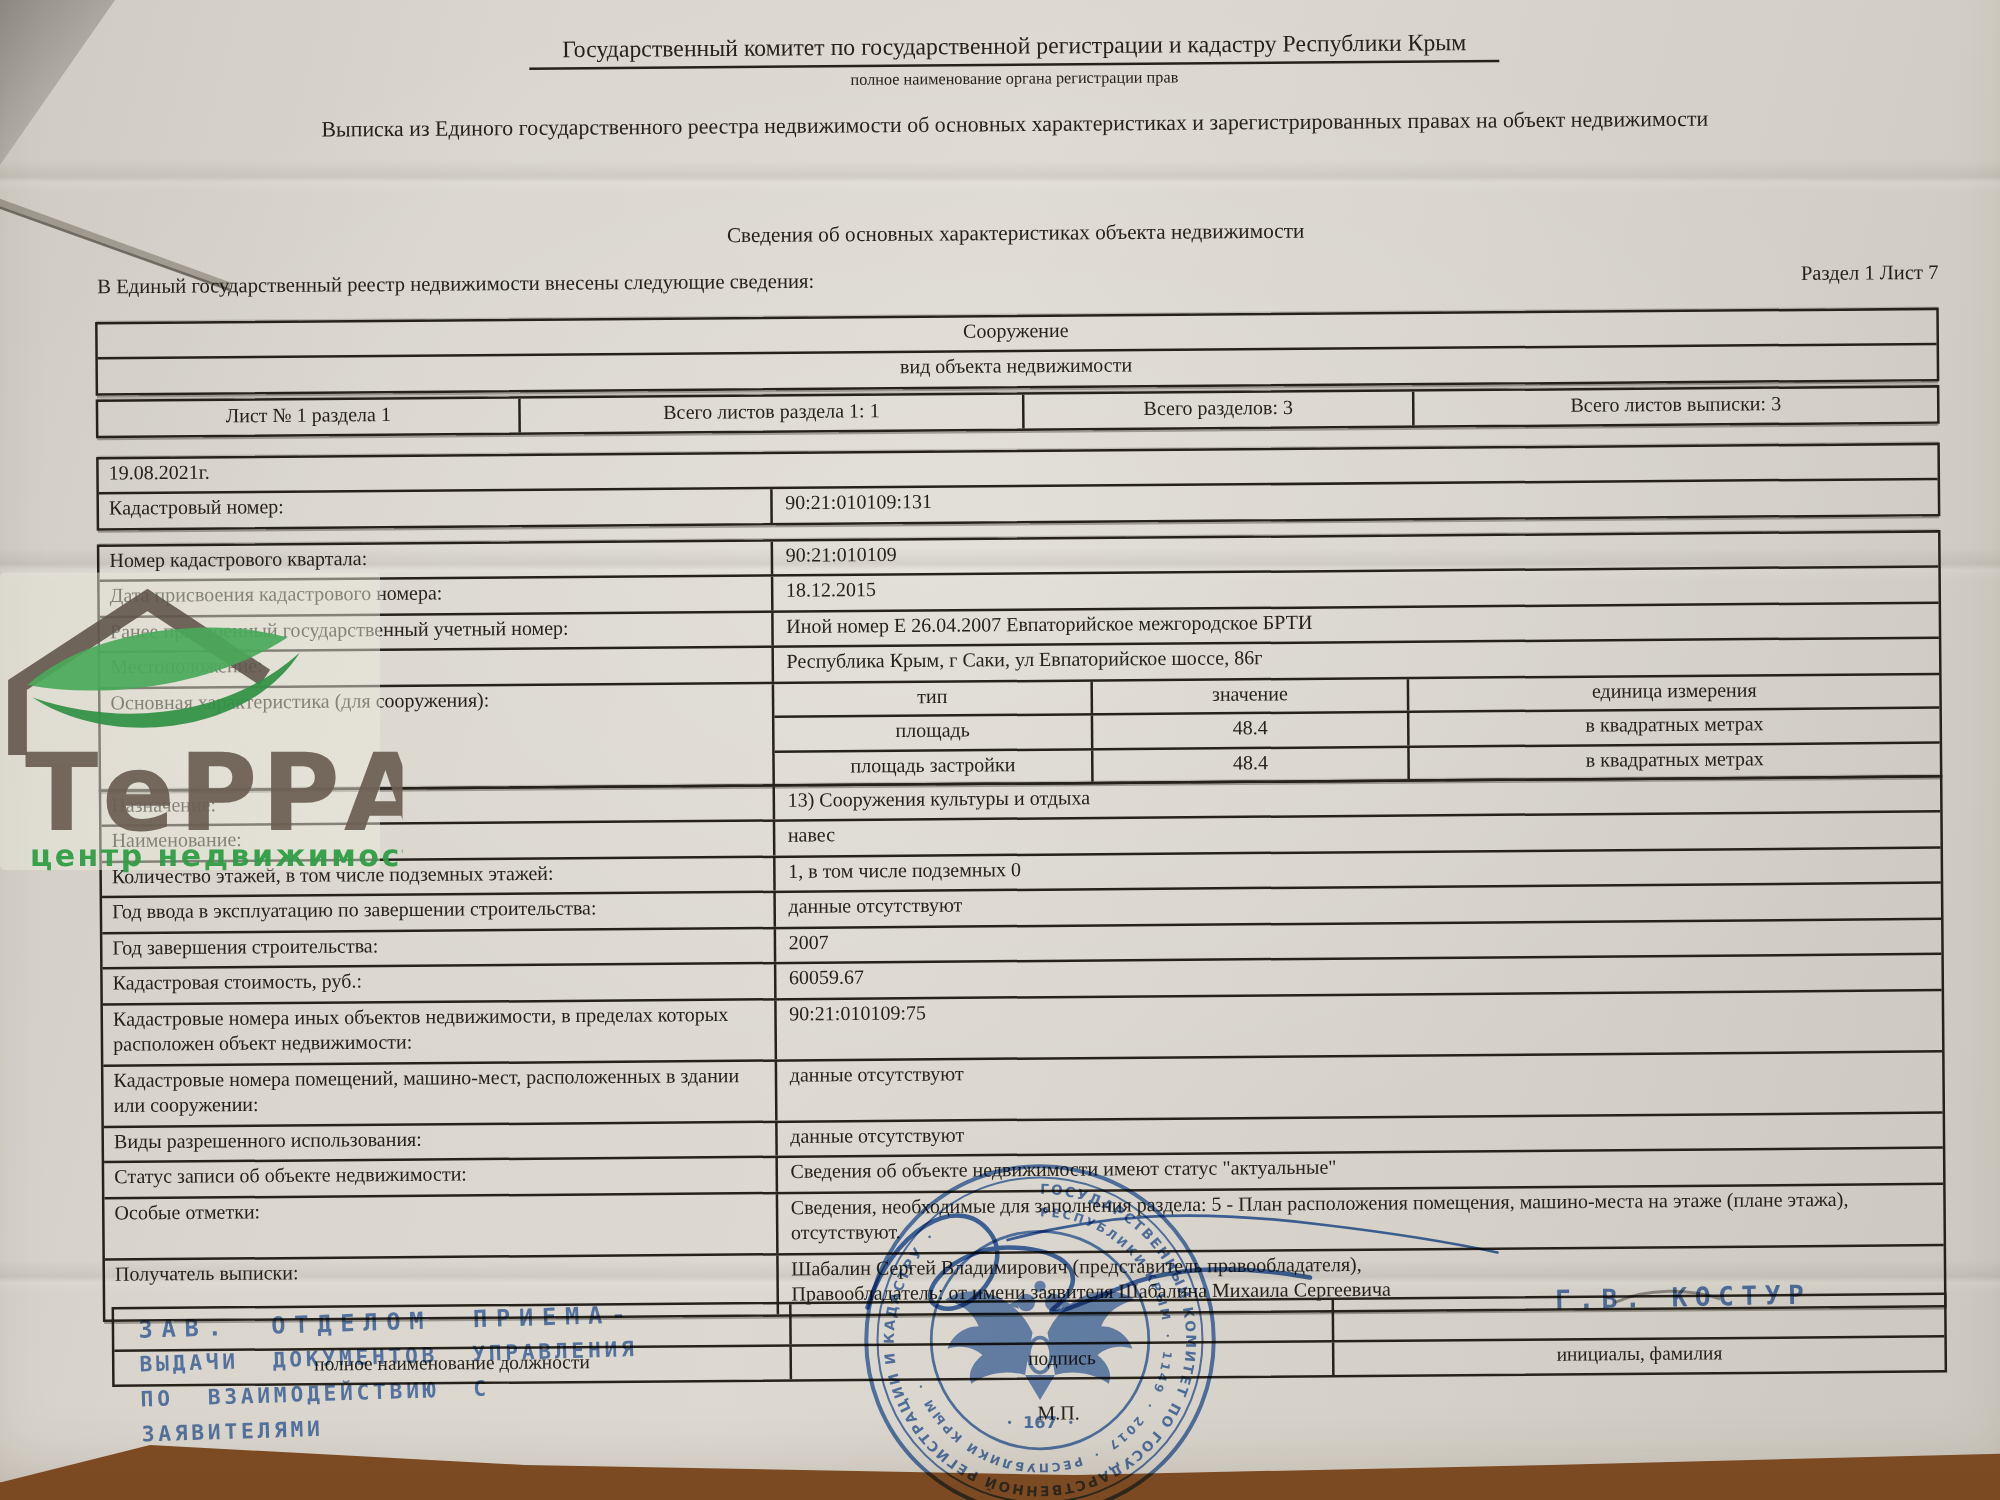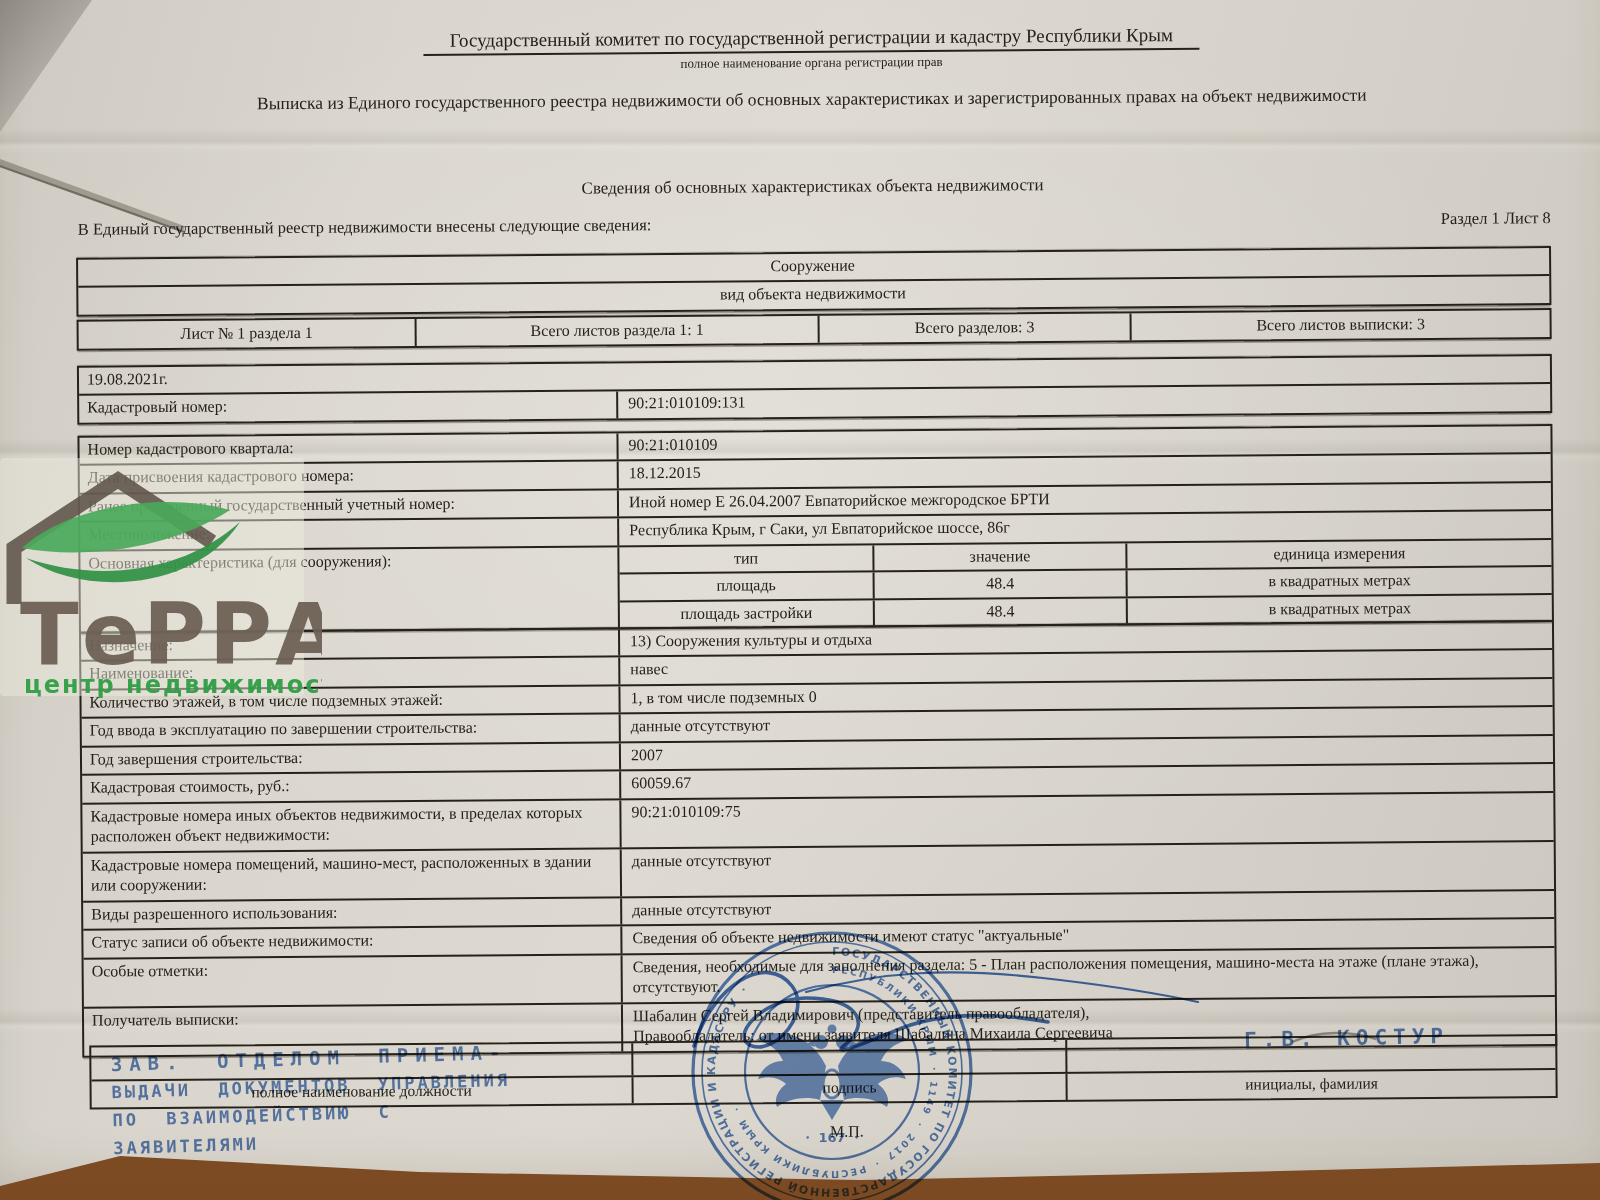--- a/index.html
+++ b/index.html
@@ -97,21 +97,21 @@
     <div class="hdr">
       <div class="authority"><span>Государственный комитет по государственной регистрации  и кадастру Республики Крым</span></div>
       <div class="authority-cap">полное наименование органа регистрации прав</div>
       <div class="doc-title">Выписка из Единого государственного реестра недвижимости об основных характеристиках и зарегистрированных правах на объект недвижимости</div>
     </div>
 
     <div class="section-title">Сведения об основных характеристиках объекта недвижимости</div>
 
     <div class="intro-row">
       <span>В Единый государственный реестр недвижимости внесены следующие сведения:</span>
-      <span>Раздел 1 Лист 8</span>
+      <span>Раздел 1 Лист 7</span>
     </div>
 
     <div class="g" style="top:252px">
       <div class="r">
           <div class="full ctr">Сооружение</div>
         </div>
       <div class="r">
           <div class="full ctr">вид объекта недвижимости</div>
         </div>
     </div>

